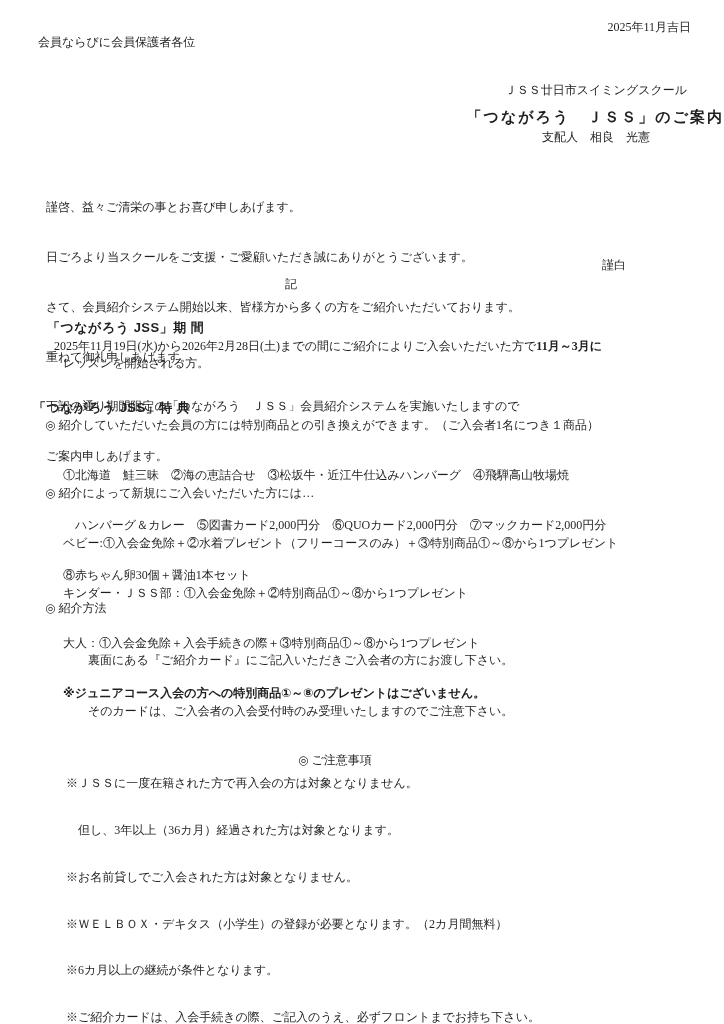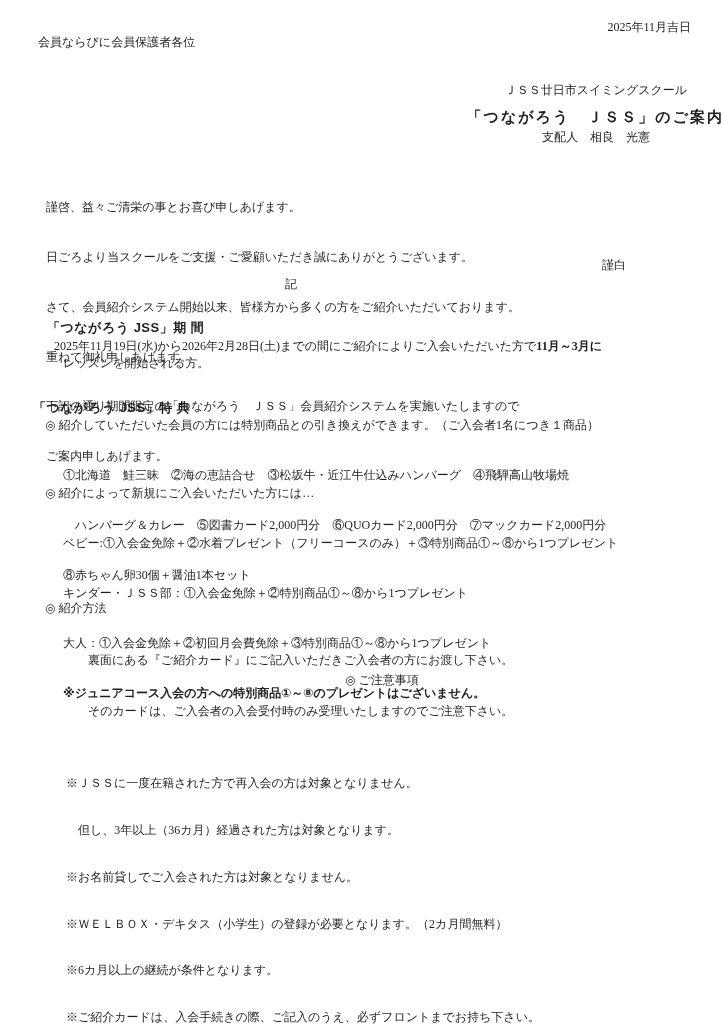--- a/index.html
+++ b/index.html
@@ -41,21 +41,21 @@
   .period-l2   { top: 355px; left: 63px; }
 
   .h-benefit   { top: 399px; left: 33px; }
   .exchange-intro { top: 417px; left: 45px; }
   .exchange-items { top: 434px; left: 63px; line-height: 16.6px; }
   .newcomer-intro { top: 485px; left: 45px; }
   .newcomer-lines { top: 502px; left: 63px; line-height: 16.6px; }
   .method-heading { top: 600px; left: 45px; }
   .method-lines   { top: 618px; left: 60px; line-height: 17px; margin-left: 28px; }
 
-  .notes-heading  { top: 672px; left: 0; width: 670px; text-align: center; margin-left: 47px; }
+  .notes-heading  { top: 752px; left: 0; width: 670px; text-align: center; }
   .notes-lines    { top: 745px; left: 66px; line-height: 15.6px; }
 
   .b { font-weight: bold; }
   .note-bold {
     font-family: "Liberation Sans", "DejaVu Sans", sans-serif;
     font-weight: bold;
   }
 </style>
 </head>
 <body>
@@ -94,21 +94,21 @@
   <div class="abs exchange-items">
     <div>①北海道　鮭三昧　②海の恵詰合せ　③松坂牛・近江牛仕込みハンバーグ　④飛騨高山牧場焼</div>
     <div>　ハンバーグ＆カレー　⑤図書カード2,000円分　⑥QUOカード2,000円分　⑦マックカード2,000円分</div>
     <div>⑧赤ちゃん卵30個＋醤油1本セット</div>
   </div>
 
   <div class="abs newcomer-intro">◎ 紹介によって新規にご入会いただいた方には…</div>
   <div class="abs newcomer-lines">
     <div>ベビー:①入会金免除＋②水着プレゼント（フリーコースのみ）＋③特別商品①～⑧から1つプレゼント</div>
     <div>キンダー・ＪＳＳ部：①入会金免除＋②特別商品①～⑧から1つプレゼント</div>
-    <div>大人：①入会金免除＋②初回月会費免除＋③特別商品①～⑧から1つプレゼント</div>
+    <div>大人：①入会金免除＋入会手続きの際＋③特別商品①～⑧から1つプレゼント</div>
     <div class="note-bold">※ジュニアコース入会の方への特別商品①～⑧のプレゼントはございません。</div>
   </div>
 
   <div class="abs method-heading">◎ 紹介方法</div>
   <div class="abs method-lines">
     <div>裏面にある『ご紹介カード』にご記入いただきご入会者の方にお渡し下さい。</div>
     <div>そのカードは、ご入会者の入会受付時のみ受理いたしますのでご注意下さい。</div>
   </div>
 
   <div class="abs notes-heading">◎ ご注意事項</div>

